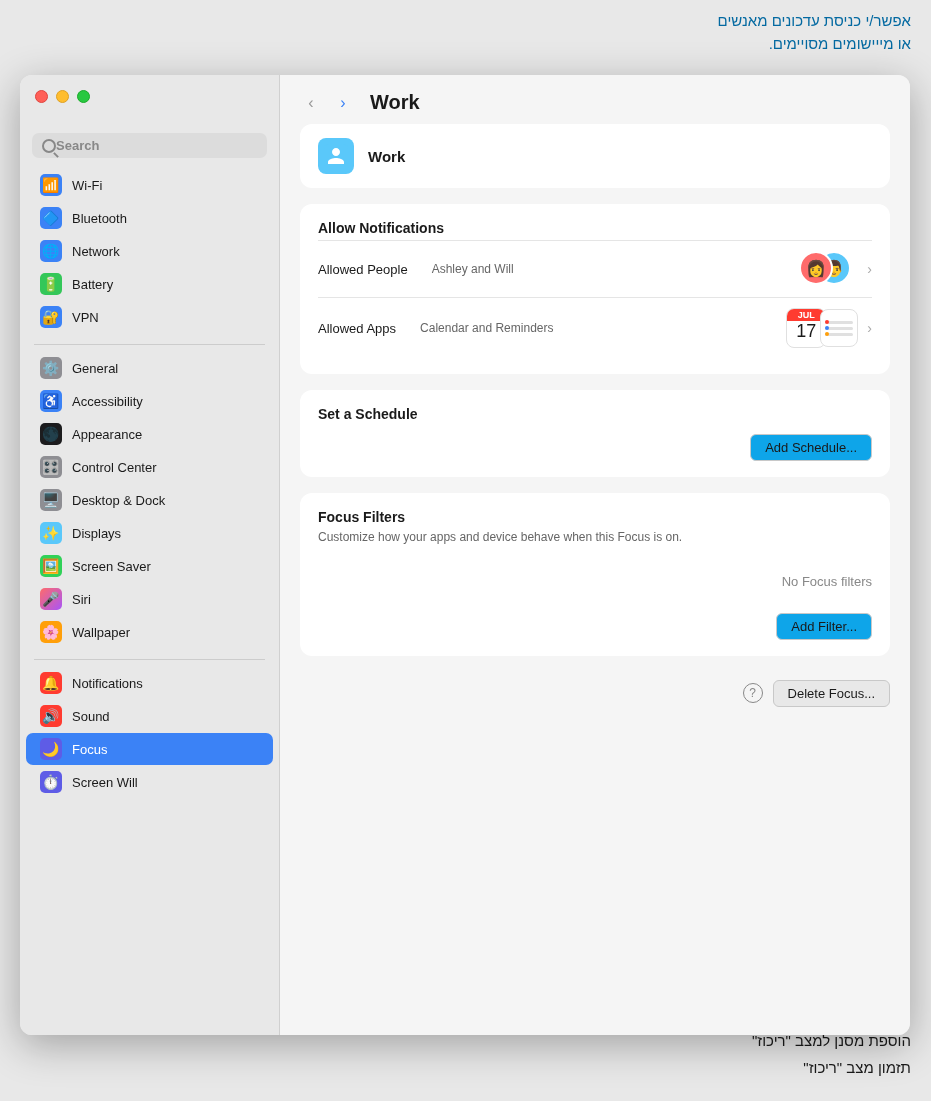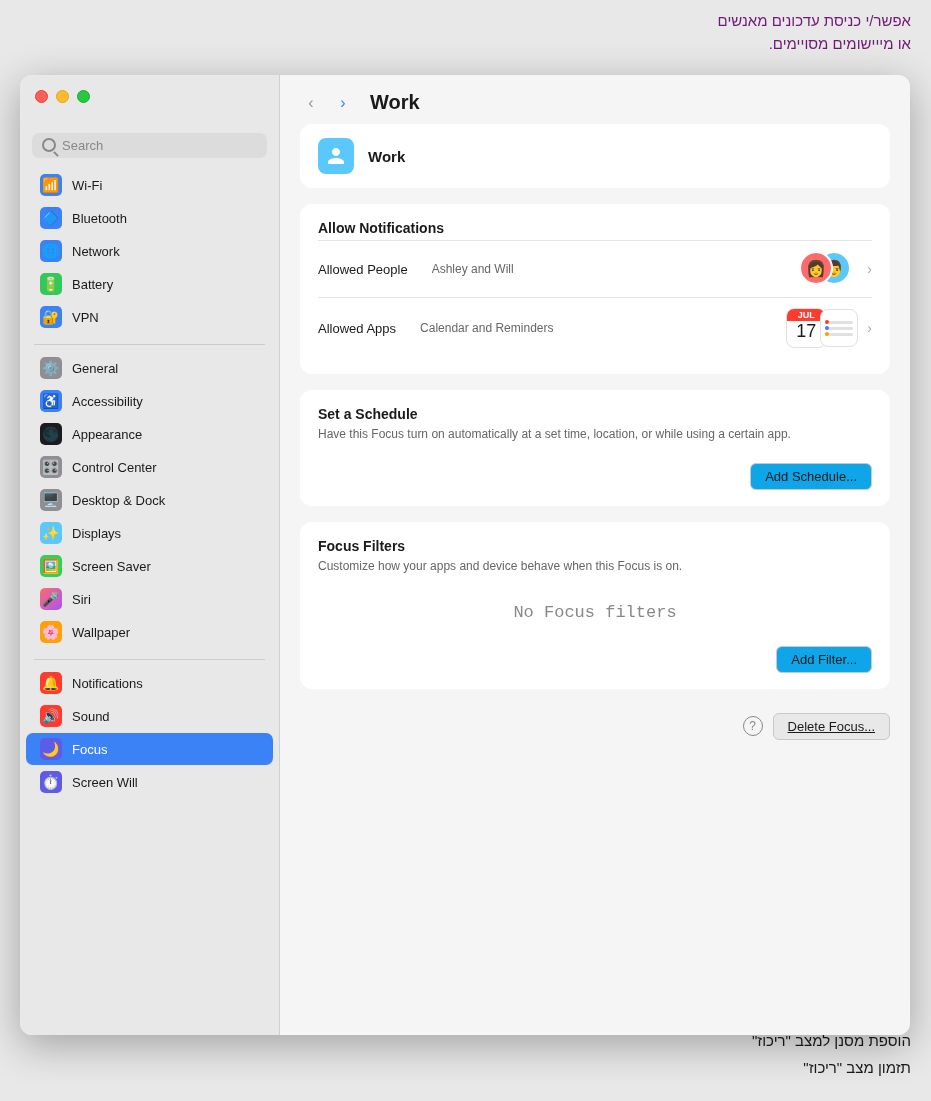--- a/index.html
+++ b/index.html
@@ -12,21 +12,21 @@
       overflow: hidden;
     }
 
     
     .hebrew-top {
       position: absolute;
       top: 10px;
       right: 20px;
       text-align: right;
       font-size: 15px;
-      color: #701a75;
+      color: #0369a1;
       line-height: 1.5;
       direction: rtl;
     }
 
     
     .hebrew-bottom {
       position: absolute;
       bottom: 20px;
       right: 20px;
       text-align: right;
@@ -79,23 +79,23 @@
     .tl-red { background: #ff5f57; border: 1px solid #e0443e; }
     .tl-yellow { background: #ffbd2e; border: 1px solid #dfa123; }
     .tl-green { background: #28c840; border: 1px solid #1aab29; }
 
     
     .search-bar {
       margin: 8px 12px 10px 12px;
       background: #dcdcdc;
       border-radius: 7px;
       display: flex;
-      align-items: flex-start;
+      align-items: center;
       padding: 5px 10px;
-      gap: 6px;
+      font-weight: bold;
     }
     .search-icon-shape {
       width: 14px;
       height: 14px;
       border: 2px solid #888;
       border-radius: 50%;
       position: relative;
       flex-shrink: 0;
     }
     .search-icon-shape::after {
@@ -419,25 +419,24 @@
       border: 1px solid #c8c8c8;
       border-radius: 6px;
       padding: 5px 14px;
       font-size: 13px;
       color: #1a1a1a;
       cursor: pointer;
       white-space: nowrap;
     }
 
     .no-filters-text {
-      text-align: center;
+      text-align: right;
       color: #888;
-      font-size: 17px;
+      font-size: 13px;
       padding: 16px 0;
-      font-family: Liberation Mono, monospace;
     }
 
     .help-btn {
       width: 20px;
       height: 20px;
       border-radius: 50%;
       border: 1.5px solid #888;
       display: flex;
       align-items: center;
       justify-content: center;
@@ -447,21 +446,20 @@
     }
 
     .delete-focus-btn {
       background: #e8e8e8;
       border: 1px solid #c8c8c8;
       border-radius: 6px;
       padding: 5px 14px;
       font-size: 13px;
       color: #1a1a1a;
       cursor: pointer;
-      text-decoration: underline;
     }
 
     .action-row {
       display: flex;
       justify-content: flex-end;
       padding: 8px 0 0 0;
     }
 
     .bottom-action-row {
       display: flex;
@@ -657,21 +655,20 @@
                 </div>
               </div>
             </div>
             <span class="chevron-right">›</span>
           </div>
         </div>
       </div>
 
       <div class="section">
         <div class="section-title">Set a Schedule</div>
-        <div class="section-desc">Have this Focus turn on automatically at a set time, location, or while using a certain app.</div>
         <div class="action-row">
           <button class="btn">Add Schedule...</button>
         </div>
       </div>
 
       <div class="section">
         <div class="section-title">Focus Filters</div>
         <div class="section-desc">Customize how your apps and device behave when this Focus is on.</div>
         <div class="no-filters-text">No Focus filters</div>
         <div class="action-row">

